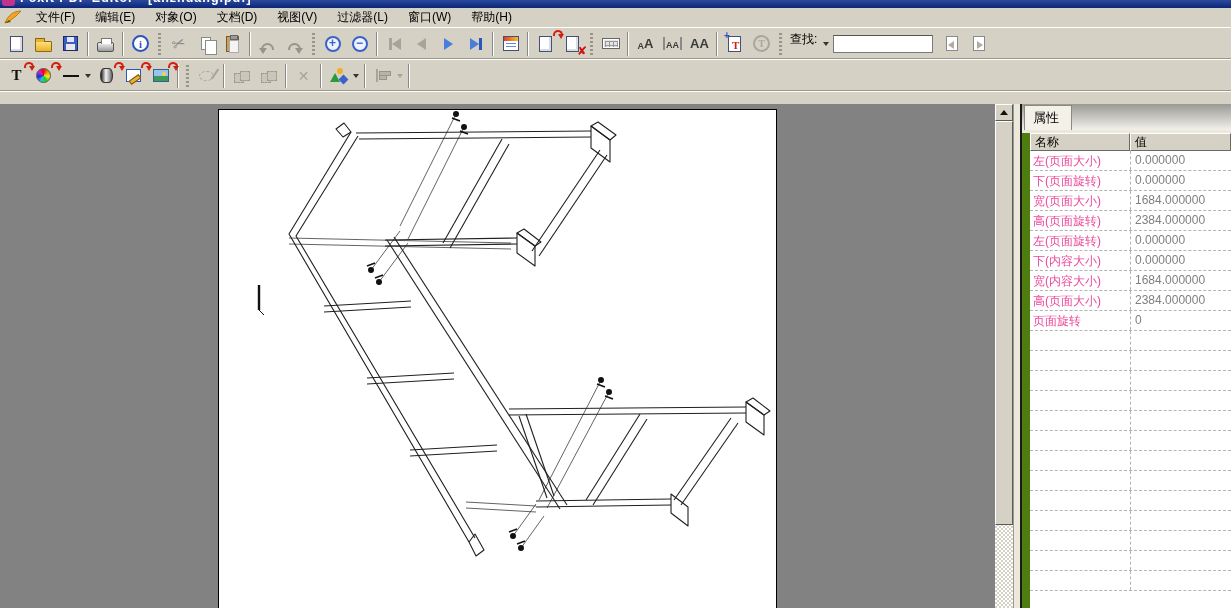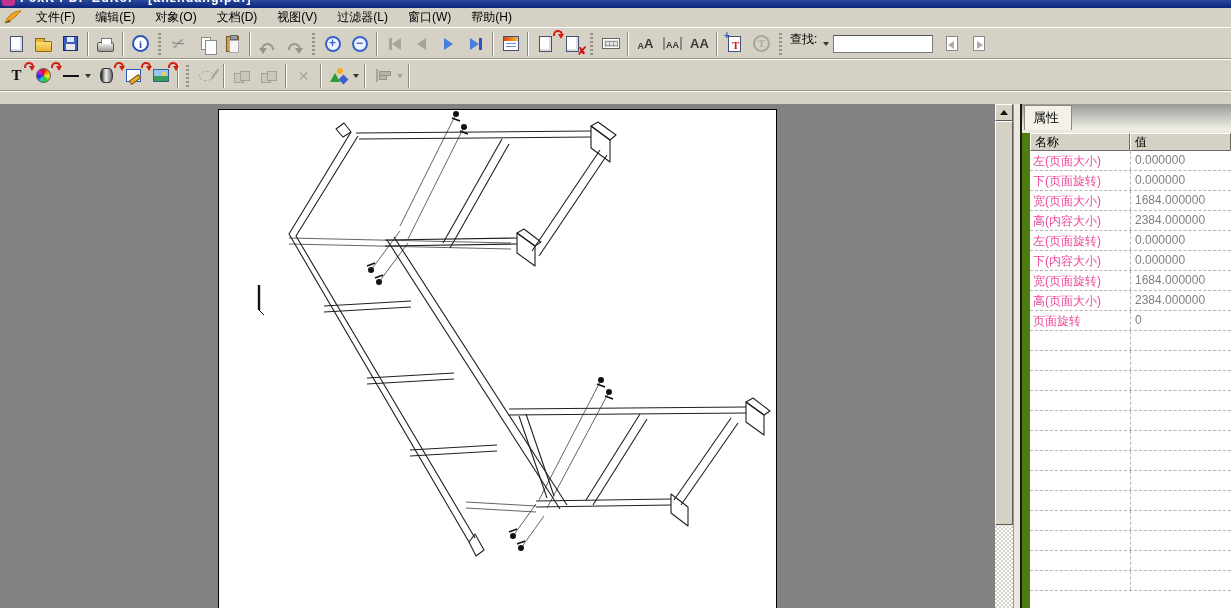--- a/index.html
+++ b/index.html
@@ -444,33 +444,33 @@
         </div>
       <div class="prow">
           <span class="cn">下(页面旋转)</span>
           <span class="cv">0.000000</span>
         </div>
       <div class="prow">
           <span class="cn">宽(页面大小)</span>
           <span class="cv">1684.000000</span>
         </div>
       <div class="prow">
-          <span class="cn">高(内容大小)</span>
+          <span class="cn">高(页面旋转)</span>
           <span class="cv">2384.000000</span>
         </div>
       <div class="prow">
           <span class="cn">左(页面旋转)</span>
           <span class="cv">0.000000</span>
         </div>
       <div class="prow">
           <span class="cn">下(内容大小)</span>
           <span class="cv">0.000000</span>
         </div>
       <div class="prow">
-          <span class="cn">宽(页面旋转)</span>
+          <span class="cn">宽(内容大小)</span>
           <span class="cv">1684.000000</span>
         </div>
       <div class="prow">
           <span class="cn">高(页面大小)</span>
           <span class="cv">2384.000000</span>
         </div>
       <div class="prow">
           <span class="cn">页面旋转</span>
           <span class="cv">0</span>
         </div>

